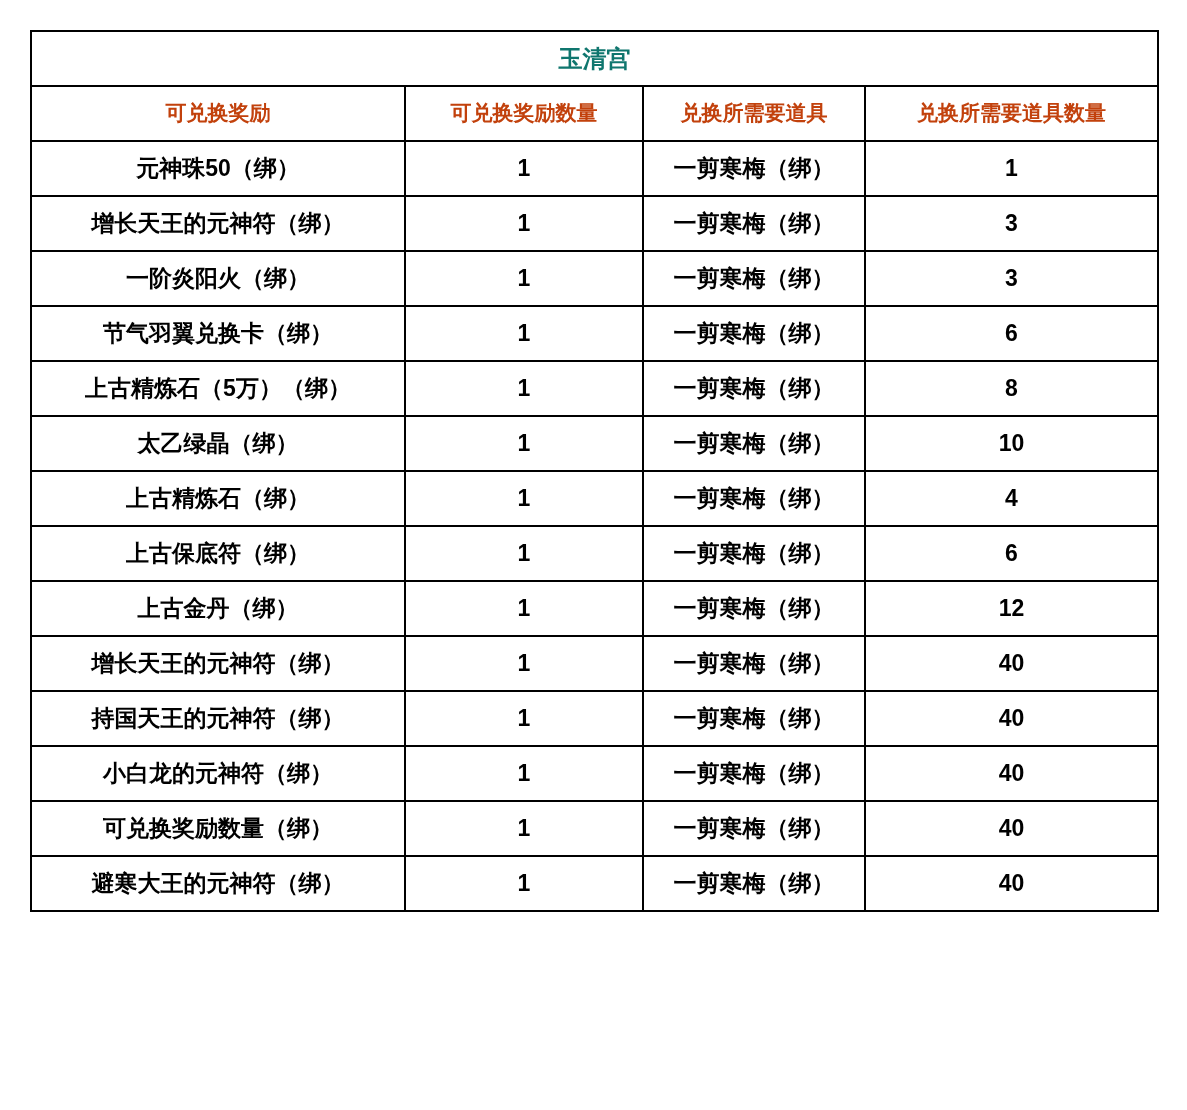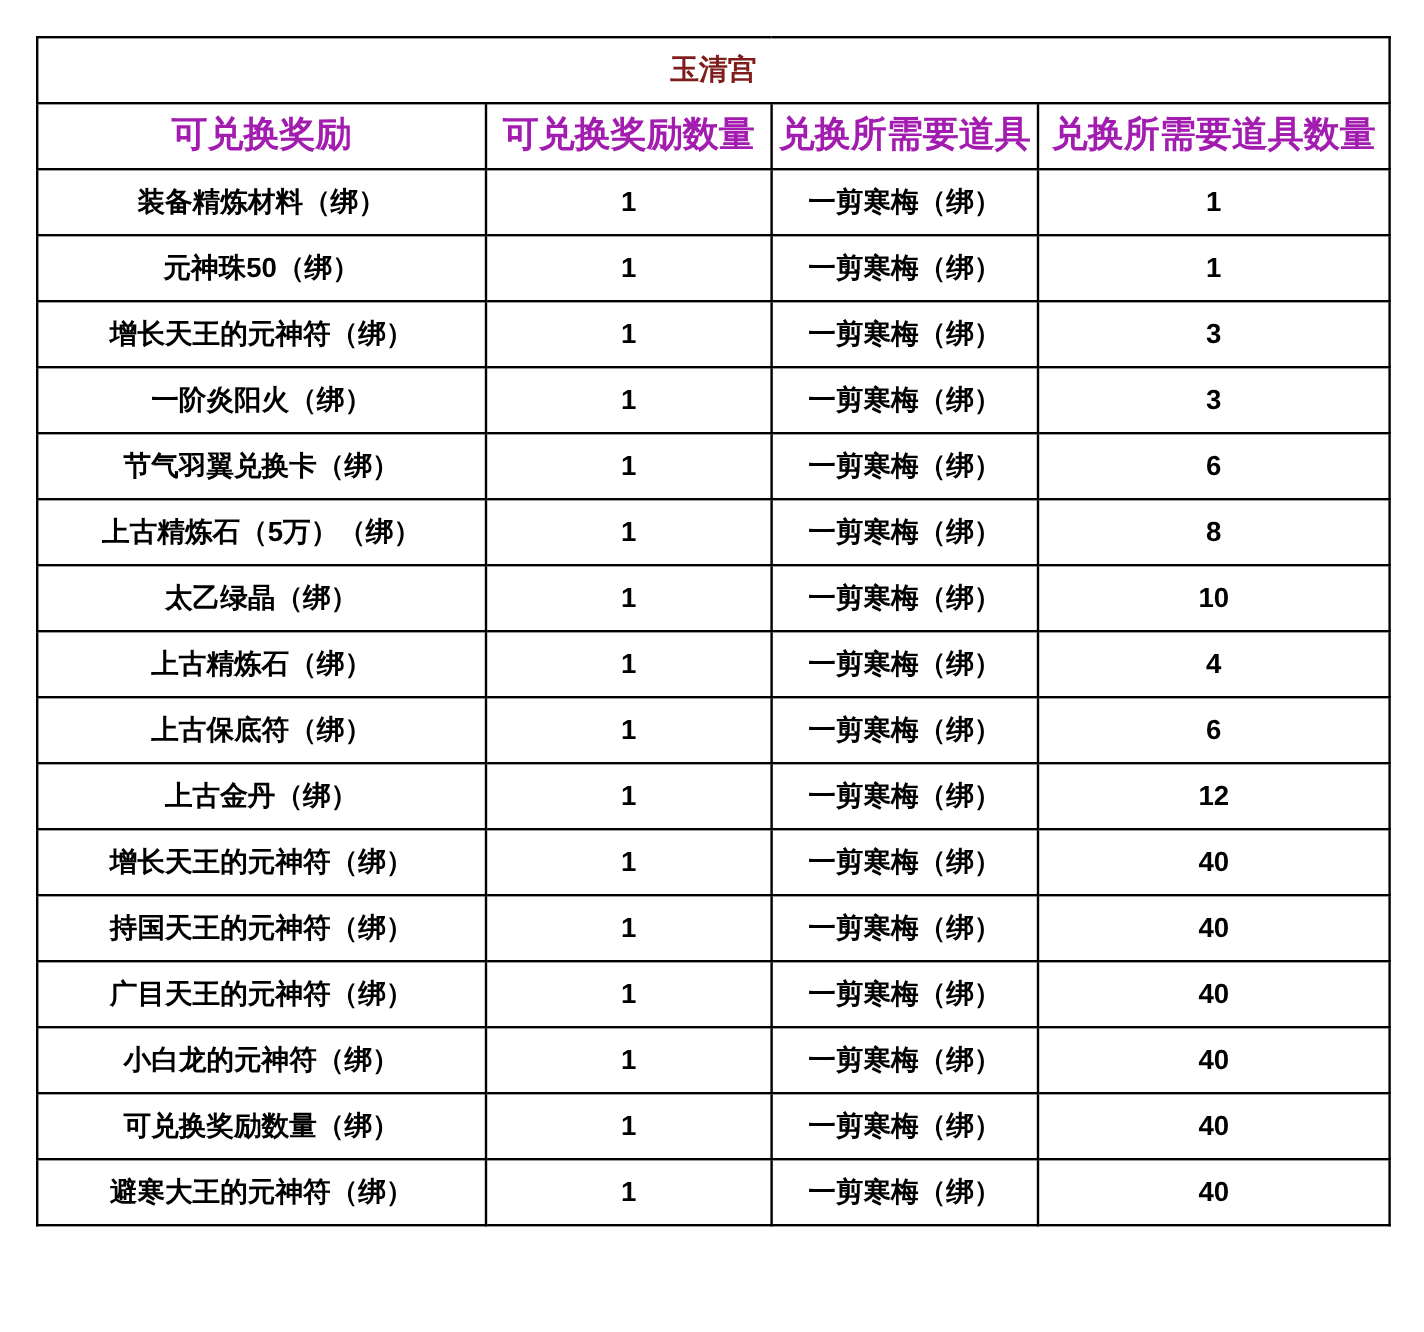--- a/index.html
+++ b/index.html
@@ -29,27 +29,27 @@
   table.exchange-table th {
     border: 2px solid #000000;
     text-align: center;
     vertical-align: middle;
     font-weight: bold;
     padding: 0;
     height: 53px;
     line-height: 1.15;
   }
   .title-cell {
-    color: #7f1d1d;
+    color: #0f766e;
     font-size: 24px;
     height: 48px;
   }
   .header-cell {
-    color: #a21caf;
-    font-size: 30px;
+    color: #c2410c;
+    font-size: 21px;
     height: 47px;
   }
   .body-cell {
     color: #000000;
     font-size: 23px;
   }
   .col-name   { width: 374px; }
   .col-amount { width: 238px; }
   .col-item   { width: 222px; }
   .col-qty    { width: 293px; }
@@ -71,26 +71,20 @@
     <tbody>
       <tr>
         <td class="title-cell" colspan="4">玉清宫</td>
       </tr>
       <tr>
         <td class="header-cell">可兑换奖励</td>
         <td class="header-cell">可兑换奖励数量</td>
         <td class="header-cell">兑换所需要道具</td>
         <td class="header-cell">兑换所需要道具数量</td>
       </tr>
-    <tr>
-          <td class="body-cell ">装备精炼材料（绑）</td>
-          <td class="body-cell num-cell">1</td>
-          <td class="body-cell ">一剪寒梅（绑）</td>
-          <td class="body-cell num-cell">1</td>
-        </tr>
         <tr>
           <td class="body-cell ">元神珠50（绑）</td>
           <td class="body-cell num-cell">1</td>
           <td class="body-cell ">一剪寒梅（绑）</td>
           <td class="body-cell num-cell">1</td>
         </tr>
         <tr>
           <td class="body-cell ">增长天王的元神符（绑）</td>
           <td class="body-cell num-cell">1</td>
           <td class="body-cell ">一剪寒梅（绑）</td>
@@ -144,26 +138,20 @@
           <td class="body-cell ">一剪寒梅（绑）</td>
           <td class="body-cell num-cell">40</td>
         </tr>
         <tr>
           <td class="body-cell ">持国天王的元神符（绑）</td>
           <td class="body-cell num-cell">1</td>
           <td class="body-cell ">一剪寒梅（绑）</td>
           <td class="body-cell num-cell">40</td>
         </tr>
         <tr>
-          <td class="body-cell ">广目天王的元神符（绑）</td>
-          <td class="body-cell num-cell">1</td>
-          <td class="body-cell ">一剪寒梅（绑）</td>
-          <td class="body-cell num-cell">40</td>
-        </tr>
-        <tr>
           <td class="body-cell ">小白龙的元神符（绑）</td>
           <td class="body-cell num-cell">1</td>
           <td class="body-cell ">一剪寒梅（绑）</td>
           <td class="body-cell num-cell">40</td>
         </tr>
         <tr>
           <td class="body-cell ">可兑换奖励数量（绑）</td>
           <td class="body-cell num-cell">1</td>
           <td class="body-cell ">一剪寒梅（绑）</td>
           <td class="body-cell num-cell">40</td>

